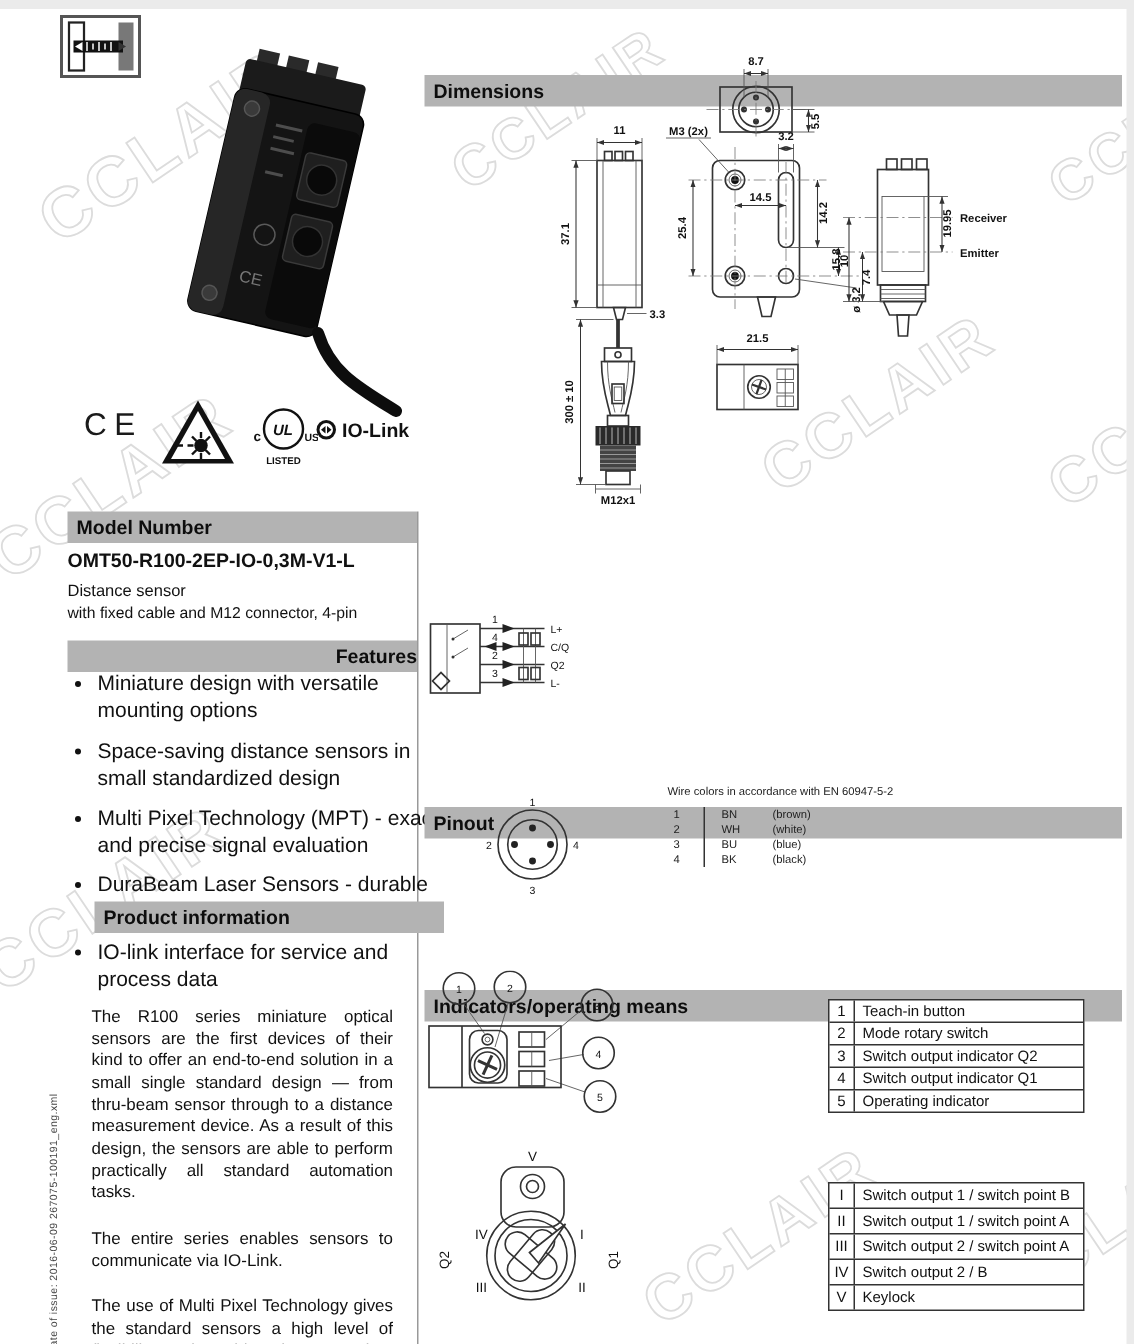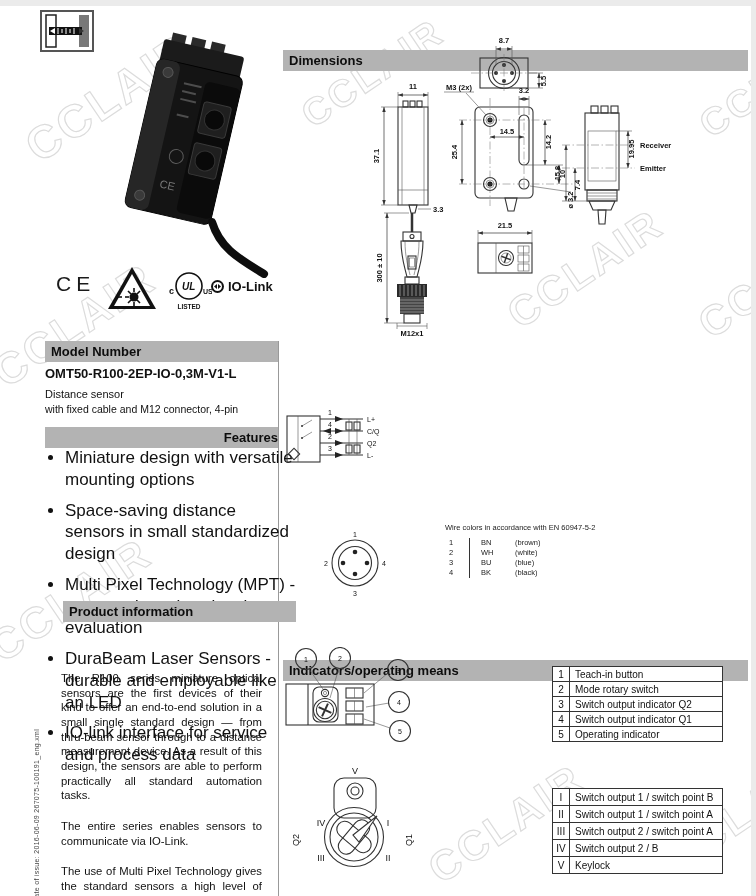--- a/index.html
+++ b/index.html
@@ -11,21 +11,21 @@
       -webkit-text-stroke:1.2px #dcdcdc;transform:rotate(-34deg);white-space:nowrap;
       font-family:"Liberation Sans",sans-serif;pointer-events:none;}
   .hdr{position:absolute;background:#b3b3b3;height:21px;line-height:21px;font-weight:bold;
        font-size:13px;padding-left:6px;box-sizing:border-box;color:#0d0d0d;}
   .hdr.left{left:45px;width:233px;}
   .hdr.right{left:283px;width:465px;margin-top:44px;}
   .modelnum{position:absolute;left:45px;top:366px;font-size:13px;font-weight:bold;}
   .modeltype{position:absolute;left:45px;top:388px;font-size:11px;}
   .modeldesc{position:absolute;left:45px;top:403px;font-size:10.5px;}
   ul.features{position:absolute;left:45px;top:447px;width:233px;margin:0;padding:0 0 0 20px;
-       font-size:17px;line-height:1.28;}
+       font-size:14px;line-height:1.28;}
   ul.features li{margin-bottom:9px;}
   .pinfo{position:absolute;left:45px;top:655px;width:233px;font-size:11.3px;line-height:1.3;
        text-align:justify;}
   .pinfo p{margin:16px;}
   .side-text{position:absolute;left:33px;top:903px;transform:rotate(-90deg);
        transform-origin:0 0;font-size:7px;color:#444;white-space:nowrap;letter-spacing:.3px;}
   .divline{position:absolute;left:278px;top:341px;width:1px;height:555px;background:#999;}
   .certtext{position:absolute;left:56px;top:272px;font-size:21px;letter-spacing:5px;color:#1a1a1a;}
   .iolink{position:absolute;left:210px;top:279px;display:flex;align-items:center;gap:3px;
        font-size:13px;font-weight:bold;}
@@ -367,20 +367,21 @@
     <rect class="o" x="61" y="18" width="6" height="8" fill="#fff"></rect>
       <rect class="o" x="69" y="18" width="6" height="8" fill="#fff"></rect>
     <rect class="o" x="61" y="41" width="6" height="8" fill="#fff"></rect>
       <rect class="o" x="69" y="41" width="6" height="8" fill="#fff"></rect>
     <text class="lt" x="82" y="18">L+</text>
     <text class="lt" x="82" y="30">C/Q</text>
     <text class="lt" x="82" y="42">Q2</text>
     <text class="lt" x="82" y="54">L-</text>
   </svg>
 
+  <div class="hdr right" style="top:494px;">Pinout</div>
   <svg class="abs" style="left:318px;top:528px;" width="75" height="72" viewBox="0 0 75 72">
     <circle class="o" cx="37" cy="35" r="23"></circle>
     <circle class="o" cx="37" cy="35" r="16.5"></circle>
     <circle cx="37" cy="24" r="2.3" fill="#222"></circle>
       <circle cx="25" cy="35" r="2.3" fill="#222"></circle>
     <circle cx="49" cy="35" r="2.3" fill="#222"></circle>
       <circle cx="37" cy="46" r="2.3" fill="#222"></circle>
     <text class="lt" x="37" y="9" text-anchor="middle">1</text>
     <text class="lt" x="8" y="38" text-anchor="middle">2</text>
     <text class="lt" x="66" y="38" text-anchor="middle">4</text>

